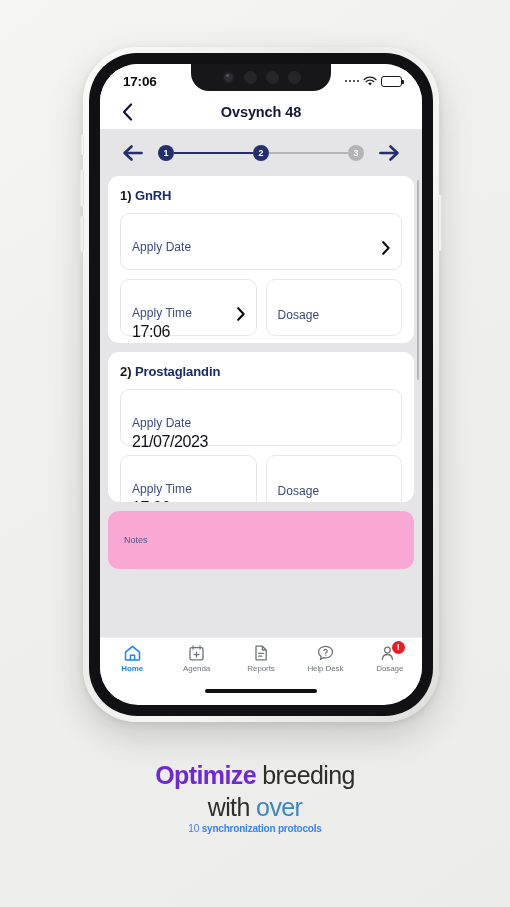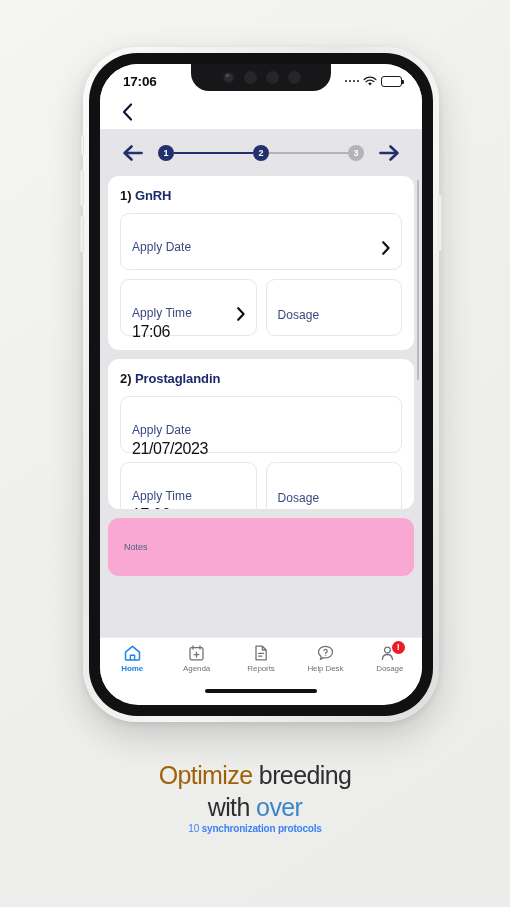--- a/index.html
+++ b/index.html
@@ -211,21 +211,21 @@
     top: 4px;
     width: 2.5px;
     height: 200px;
     background: #b9b9bd;
     border-radius: 2px;
   }
 
   .card {
     background: #ffffff;
     border-radius: 11px;
-    padding: 12px 12px 14px;
+    padding: 12px 12px 7px;
     margin-bottom: 9px;
     overflow: hidden;
   }
   .card-title {
     font-size: 13px;
     font-weight: bold;
     color: #1b2a6b;
     margin-bottom: 10px;
     letter-spacing: -0.1px;
   }
@@ -347,21 +347,21 @@
     top: 760px;
     text-align: center;
     padding: 0 36px;
   }
   .caption-l1 {
     font-size: 25px;
     color: #2e2e2e;
     line-height: 1.26;
     letter-spacing: -0.6px;
   }
-  .caption-l1 .b { font-weight: normal; color: #a16207; }
+  .caption-l1 .b { font-weight: bold; color: #6d28d9; }
   .caption-l1 .blue { color: #3d86c6; }
   .caption-l2 {
     font-size: 10px;
     color: #3b82f6;
     letter-spacing: -0.2px;
   }
   .caption-l2 .b { font-weight: bold; }
 </style>
 </head>
 <body>
@@ -400,20 +400,21 @@
         <span class="batt"><span class="batt-fill"></span></span>
       </div>
     </div>
 
     <div class="app-header">
       <div class="back-btn">
         <svg width="11" height="18" viewBox="0 0 11 18">
           <path d="M9 1.5 L2 9 L9 16.5" stroke="currentColor" stroke-width="2.2" fill="none" stroke-linecap="round" stroke-linejoin="round"></path>
         </svg>
       </div>
+      <div class="app-title">Ovsynch 48</div>
     </div>
 
     <div class="app-body">
 
       <div class="stepper">
         <div class="nav-arrow">
           <svg width="20" height="16" viewBox="0 0 20 16">
             <path d="M8.5 1.5 L1.6 8 L8.5 14.5 M1.8 8 H18.6" stroke="currentColor" stroke-width="2.6" fill="none" stroke-linecap="round" stroke-linejoin="round"></path>
           </svg>
         </div>

